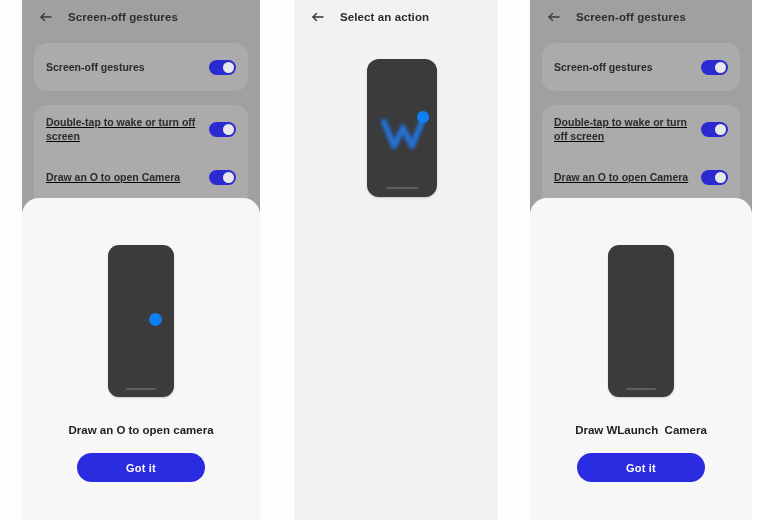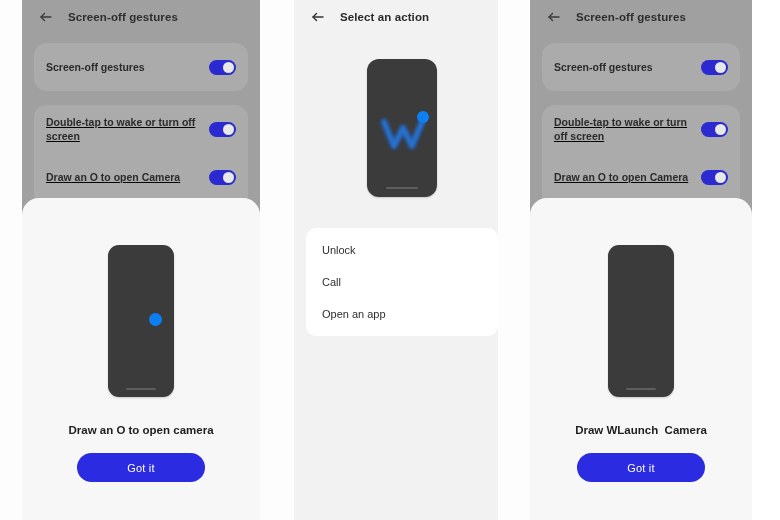--- a/index.html
+++ b/index.html
@@ -160,21 +160,21 @@
   .got-it {
     margin-top: 17px;
     width: 128px;
     height: 29px;
     border: none;
     border-radius: 15px;
     background: #2b2be2;
     color: #ffffff;
     font-family: "Liberation Sans", sans-serif;
     font-size: 11px;
-    font-weight: 400;
+    font-weight: 700;
     cursor: pointer;
     letter-spacing: .2px;
   }
 
   
   .appbar-light .appbar-title { color: #2b2b2b; font-weight: 700; }
   .appbar-light .back-icon { color: #333; }
 
   .hero {
     display: flex;
@@ -311,25 +311,20 @@
               <path d="M5 8 L15 32 L24 14 L33 32 L43 8" stroke="#1f62c4" stroke-width="7" stroke-linecap="round" stroke-linejoin="round" opacity="0.9"></path>
               <path d="M5 8 L15 32 L24 14 L33 32 L43 8" stroke="#2a7de0" stroke-width="4" stroke-linecap="round" stroke-linejoin="round" opacity="0.75"></path>
             </svg>
           </span>
         </span>
         <span class="dot tip"></span>
         <span class="home-ind"></span>
       </div>
     </div>
 
-    <div class="action-list">
-      <div class="action-item">Unlock</div>
-      <div class="action-item">Call</div>
-      <div class="action-item">Open an app</div>
-    </div>
   </div>
 
   <div class="seam" style="left:498px; width:32px;"></div>
 
   <div class="panel panel-settings" style="left:530px; width:222px;">
 
     <div class="appbar">
       <span class="back-icon">
         <svg viewBox="0 0 16 16" width="16" height="16" fill="none" stroke="currentColor" stroke-width="1.4" stroke-linecap="round" stroke-linejoin="round">
           <path d="M13 8H3"></path>

